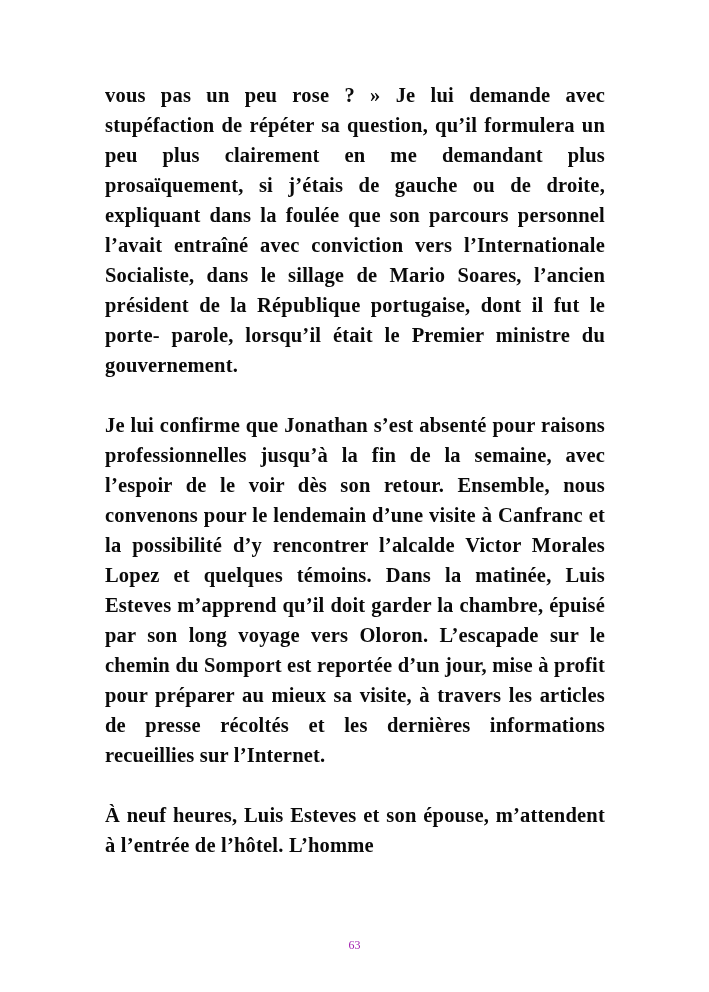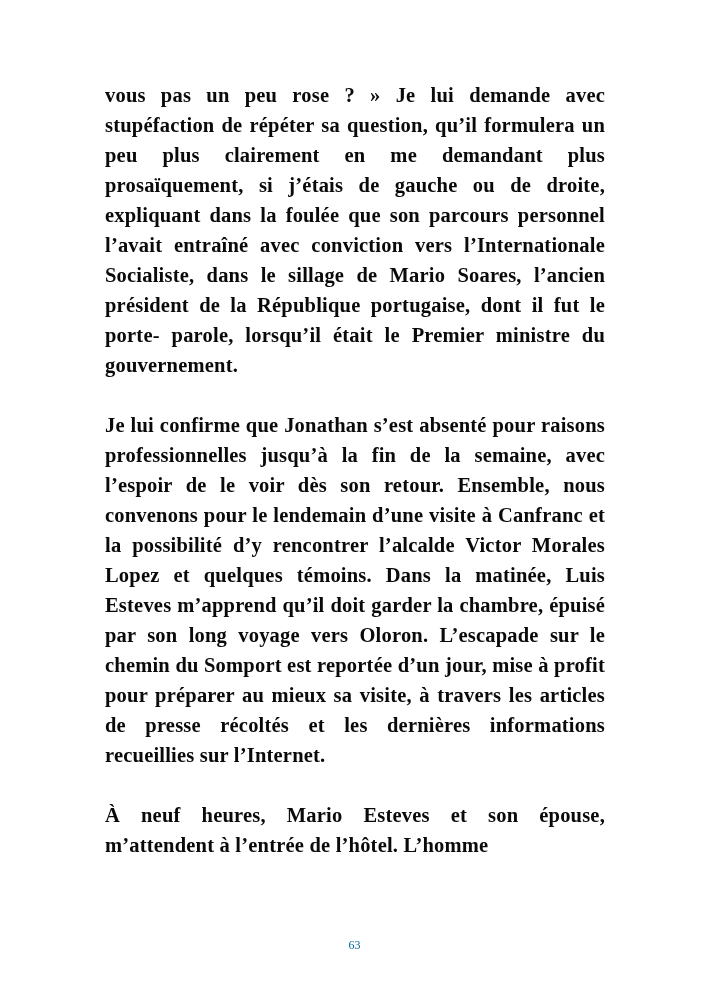--- a/index.html
+++ b/index.html
@@ -37,26 +37,26 @@
   }
   .page-number {
     position: absolute;
     left: 0;
     right: 0;
     top: 938px;
     text-align: center;
     font-family: "Liberation Serif", serif;
     font-size: 12px;
     font-weight: 400;
-    color: #0369a1;
+    color: #a21caf;
   }
 </style>
 </head>
 <body>
 
 <div class="page">
   <main class="text-block">
     <p>vous pas un peu rose ? » Je lui demande avec stupéfaction de répéter sa question, qu’il formulera un peu plus clairement en me demandant plus prosaïquement, si j’étais de gauche ou de droite, expliquant dans la foulée que son parcours personnel l’avait entraîné avec conviction vers l’Internationale Socialiste, dans le sillage de Mario Soares, l’ancien président de la République portugaise, dont il fut le porte- parole, lorsqu’il était le Premier ministre du gouvernement.</p>
     <p>Je lui confirme que Jonathan s’est absenté pour raisons professionnelles jusqu’à la fin de la semaine, avec l’espoir de le voir dès son retour. Ensemble, nous convenons pour le lendemain d’une visite à Canfranc et la possibilité d’y rencontrer l’alcalde Victor Morales Lopez et quelques témoins. Dans la matinée, Luis Esteves m’apprend qu’il doit garder la chambre, épuisé par son long voyage vers Oloron. L’escapade sur le chemin du Somport est reportée d’un jour, mise à profit pour préparer au mieux sa visite, à travers les articles de presse récoltés et les dernières informations recueillies sur l’Internet.</p>
-    <p>À neuf heures, Mario Esteves et son épouse, m’attendent à l’entrée de l’hôtel. L’homme</p>
+    <p>À neuf heures, Luis Esteves et son épouse, m’attendent à l’entrée de l’hôtel. L’homme</p>
   </main>
   <footer class="page-number">63</footer>
 </div>
 
 </body></html>

